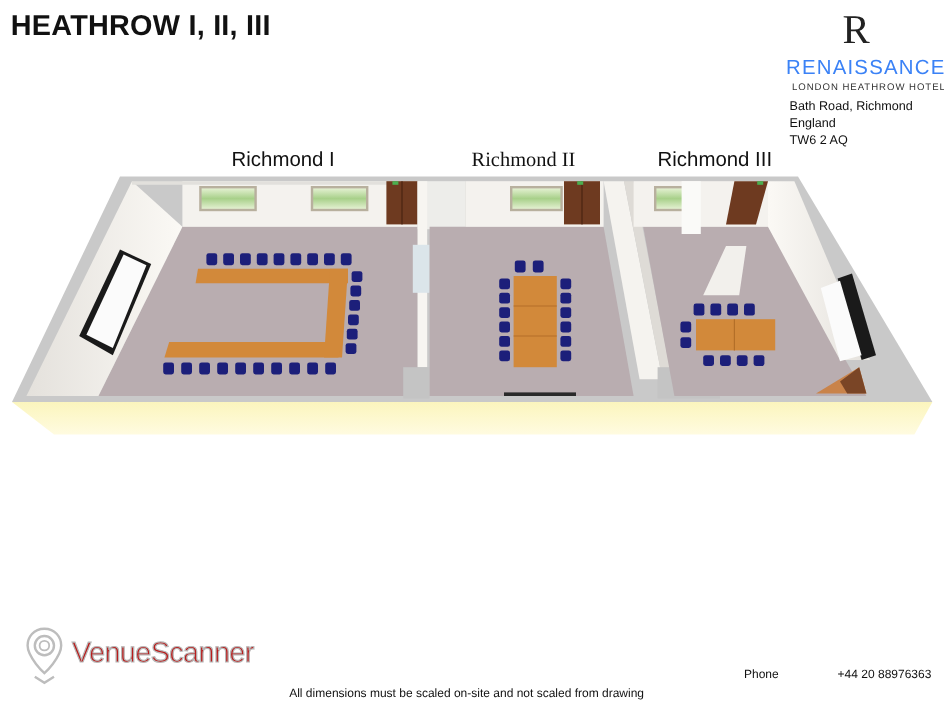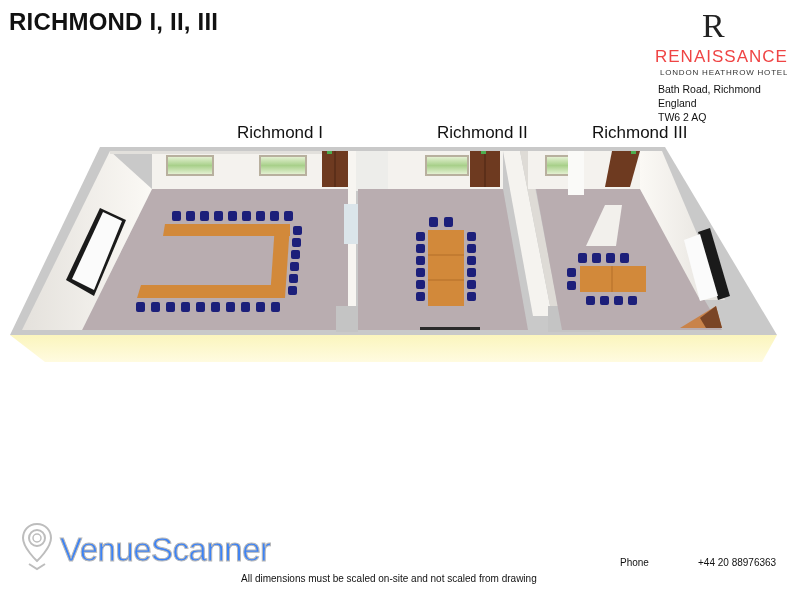--- a/index.html
+++ b/index.html
@@ -3,53 +3,53 @@
 <meta charset="utf-8">
 <style>
   html, body { margin: 0; padding: 0; background: #ffffff; }
   body { width: 787px; height: 590px; position: relative; overflow: hidden;
          font-family: "Liberation Sans", "DejaVu Sans", sans-serif; color: #111; }
   .title { position: absolute; left: 9px; top: 8px; font-size: 24px; font-weight: bold;
            letter-spacing: 0.2px; color: #111; margin: 0; }
   .brand { position: absolute; left: 640px; top: 8px; width: 147px; }
   .brand .logo-r { position: absolute; left: 62px; top: 0px; font-family: "Liberation Serif", "DejaVu Serif", serif;
                    font-size: 34px; color: #222; line-height: 36px; }
-  .brand .name { position: absolute; left: 15px; top: 39px; font-size: 17px; letter-spacing: 1px; color: #ef4444; white-space: nowrap; }
+  .brand .name { position: absolute; left: 15px; top: 39px; font-size: 17px; letter-spacing: 1px; color: #3b82f6; white-space: nowrap; }
   .brand .sub { position: absolute; left: 20px; top: 60px; font-size: 8px; letter-spacing: 0.8px; color: #333; white-space: nowrap; }
   .addr { position: absolute; left: 658px; top: 82px; font-size: 10.5px; line-height: 14px; color: #111; }
   .addr div { white-space: nowrap; }
-  .room-label { position: absolute; top: 123px; font-size: 17px; color: #111; white-space: nowrap; margin-left: 44px; }
+  .room-label { position: absolute; top: 123px; font-size: 17px; color: #111; white-space: nowrap; }
   .plan { position: absolute; left: 0; top: 140px; width: 787px; height: 240px; }
   .watermark { position: absolute; left: 20px; top: 521px; height: 50px; }
-  .wm-text { position: absolute; left: 40px; top: 10px; font-size: 33px; color: #3b82f6;
+  .wm-text { position: absolute; left: 40px; top: 10px; font-size: 24px; color: #b91c1c;
              -webkit-text-stroke: 1px #b8b8b8; letter-spacing: -0.5px; white-space: nowrap; }
   .disclaimer { position: absolute; left: 241px; top: 573px; font-size: 10px; color: #111; white-space: nowrap; }
   .contact { position: absolute; left: 620px; top: 556px; font-size: 10px; line-height: 14px; color: #111; }
   .contact .row { display: flex; }
   .contact .lbl { width: 78px; }
 </style>
 </head>
 <body>
 
-<h1 class="title">RICHMOND I, II, III</h1>
+<h1 class="title">HEATHROW I, II, III</h1>
 
 <div class="brand">
   <div class="logo-r">R</div>
   <div class="name"><span>RENAISSANCE</span></div>
   <div class="sub">LONDON HEATHROW HOTEL</div>
 </div>
 
 <div class="addr">
   <div>Bath Road, Richmond</div>
   <div>England</div>
   <div>TW6 2 AQ</div>
 </div>
 
 <div class="room-label" style="left:193px;">Richmond I</div>
-<div class="room-label" style="left:393px;">Richmond II</div>
+<div class="room-label" style="left:393px;font-family:Liberation Serif, serif;">Richmond II</div>
 <div class="room-label" style="left:548px;">Richmond III</div>
 
 <svg class="plan" viewBox="0 140 787 240" xmlns="http://www.w3.org/2000/svg">
   <defs>
     <linearGradient id="baseGrad" x1="0" y1="0" x2="0" y2="1">
       <stop offset="0" stop-color="#fbf5bd"></stop>
       <stop offset="1" stop-color="#fffbe0"></stop>
     </linearGradient>
     <linearGradient id="wallL" x1="0" y1="0" x2="1" y2="0">
       <stop offset="0" stop-color="#e4e1dc"></stop>

